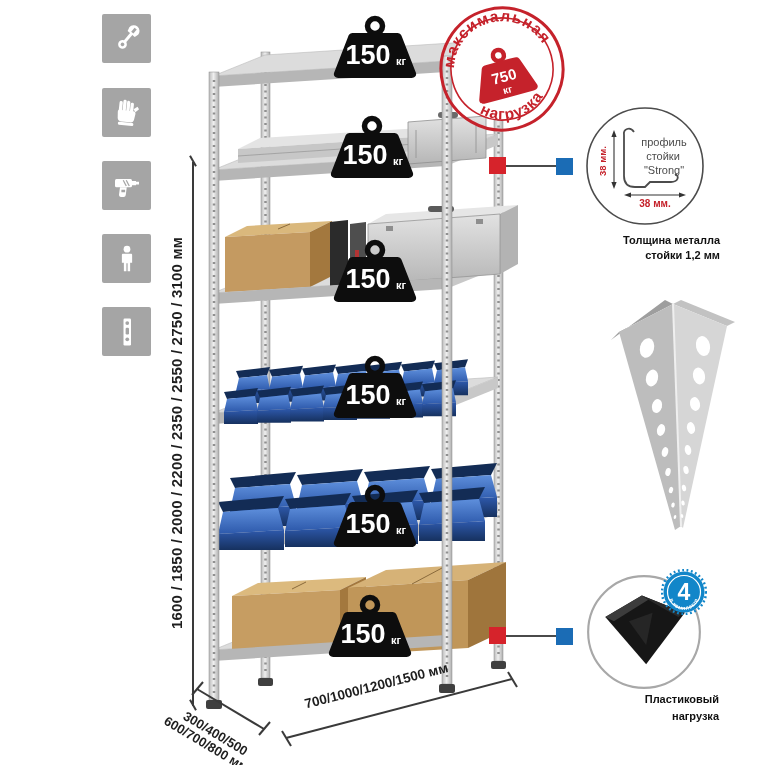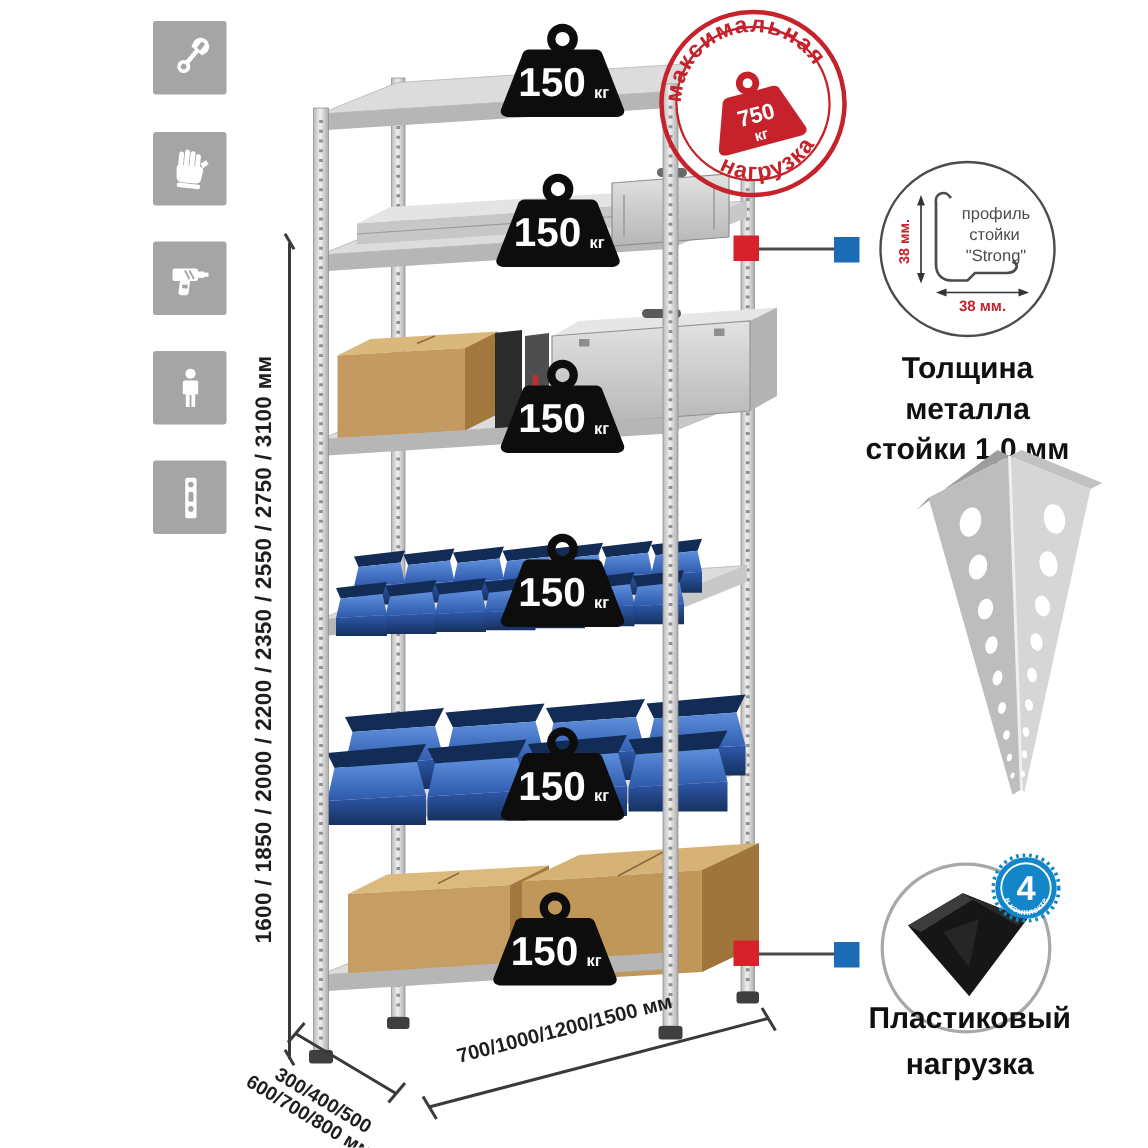--- a/index.html
+++ b/index.html
@@ -28,21 +28,21 @@
   .dim-text-depth .l1{padding-left:14px;display:block;}
   .dim-text-width{
     position:absolute;left:303px;top:697px;transform:rotate(-14.5deg);transform-origin:0 0;
     font-weight:bold;font-size:13.5px;color:#1e1e1e;white-space:nowrap;
   }
   
   .sq{position:absolute;width:17px;height:17px;}
   .cline{position:absolute;height:2px;background:#4a4a4a;}
   
   .caption{
-    position:absolute;text-align:center;font-weight:bold;font-size:20px;color:#101010;line-height:1.35;
+    position:absolute;text-align:right;font-weight:bold;font-size:11px;color:#101010;line-height:1.35;
   }
 </style>
 </head>
 <body>
 
 <div class="tile" style="top:14px">
   <svg width="30" height="30" viewBox="0 0 24 24">
     <g transform="rotate(40 12 12)">
       <path d="M8.3 6.8 L7.4 3.6 A4.6 4.6 0 0 1 16.6 3.6 L15.7 6.8 Z" fill="#fff"></path>
       <rect x="10.85" y="1.2" width="2.3" height="4.2" fill="#a5a5a5"></rect>
@@ -313,21 +313,21 @@
   <polygon points="39,89 46,86.4 46,91.6" fill="#333"></polygon>
   <polygon points="101,89 94,86.4 94,91.6" fill="#333"></polygon>
   <text x="21" y="55" transform="rotate(-90 21 55)" text-anchor="middle" font-size="9.5" font-weight="bold" fill="#c5222b">38 мм.</text>
   <text x="70" y="101" text-anchor="middle" font-size="10" font-weight="bold" fill="#c5222b">38 мм.</text>
   <text x="79" y="40" text-anchor="middle" font-size="11" fill="#4c4c4c">профиль</text>
   <text x="78" y="54" text-anchor="middle" font-size="11" fill="#4c4c4c">стойки</text>
   <text x="79" y="68" text-anchor="middle" font-size="11" fill="#4c4c4c">"Strong"</text>
 </svg>
 <div class="caption" style="left:570px;top:233px;width:150px">
   <span>Толщина металла</span><br>
-  <span>стойки 1,0 мм</span>
+  <span>стойки 1,2 мм</span>
 </div>
 
 <svg class="abs" style="left:595px;top:298px" width="160" height="240" viewBox="0 0 160 240">
   <polygon points="16,42 24,34 78,6 70,2" fill="#9e9e9e"></polygon>
   <polygon points="78,6 132,28 140,24 86,2" fill="#c2c2c2"></polygon>
   <polygon points="24,34 78,6 86,228 80,232" fill="#bdbdbd"></polygon>
   <polygon points="78,6 132,28 88,230 86,228" fill="#d6d6d6"></polygon>
   <line x1="78" y1="6" x2="86" y2="228" stroke="#efefef" stroke-width="2"></line>
   <g fill="#ffffff">
     <ellipse cx="52" cy="50" rx="7" ry="10" transform="rotate(14 52 50)"></ellipse>
@@ -365,21 +365,21 @@
       <path id="badgeArc" d="M 8,26 A 15,15 0 0 0 38,26" fill="none"></path>
     </defs>
   <circle cx="23" cy="23" r="22" fill="none" stroke="#1286c9" stroke-width="2.5" stroke-dasharray="1.8 2.6"></circle>
   <circle cx="23" cy="23" r="20.5" fill="#1286c9"></circle>
   <circle cx="23" cy="23" r="16.5" fill="none" stroke="#ffffff" stroke-width="1.2"></circle>
   <text x="23" y="31" text-anchor="middle" font-size="23" font-weight="bold" fill="#ffffff">4</text>
   <text font-size="5.6" font-weight="bold" fill="#ffffff" letter-spacing="0.4">
     <textPath href="#badgeArc" startOffset="50%" text-anchor="middle">в комплекте</textPath>
   </text>
 </svg>
-<div class="caption" style="left:574px;top:664px;width:145px;line-height:1.55">
+<div class="caption" style="left:574px;top:691px;width:145px;line-height:1.55">
   <span>Пластиковый</span><br>
   <span>нагрузка</span>
 </div>
 
 <svg class="abs" style="left:168px;top:678px" width="140" height="87" viewBox="0 0 140 87">
   <line x1="29" y1="11" x2="96" y2="51" stroke="#3a3a3a" stroke-width="2"></line>
   <line x1="24" y1="17" x2="35" y2="4" stroke="#3a3a3a" stroke-width="2"></line>
   <line x1="91" y1="57" x2="102" y2="44" stroke="#3a3a3a" stroke-width="2"></line>
 </svg>
 <div class="dim-text-depth">

